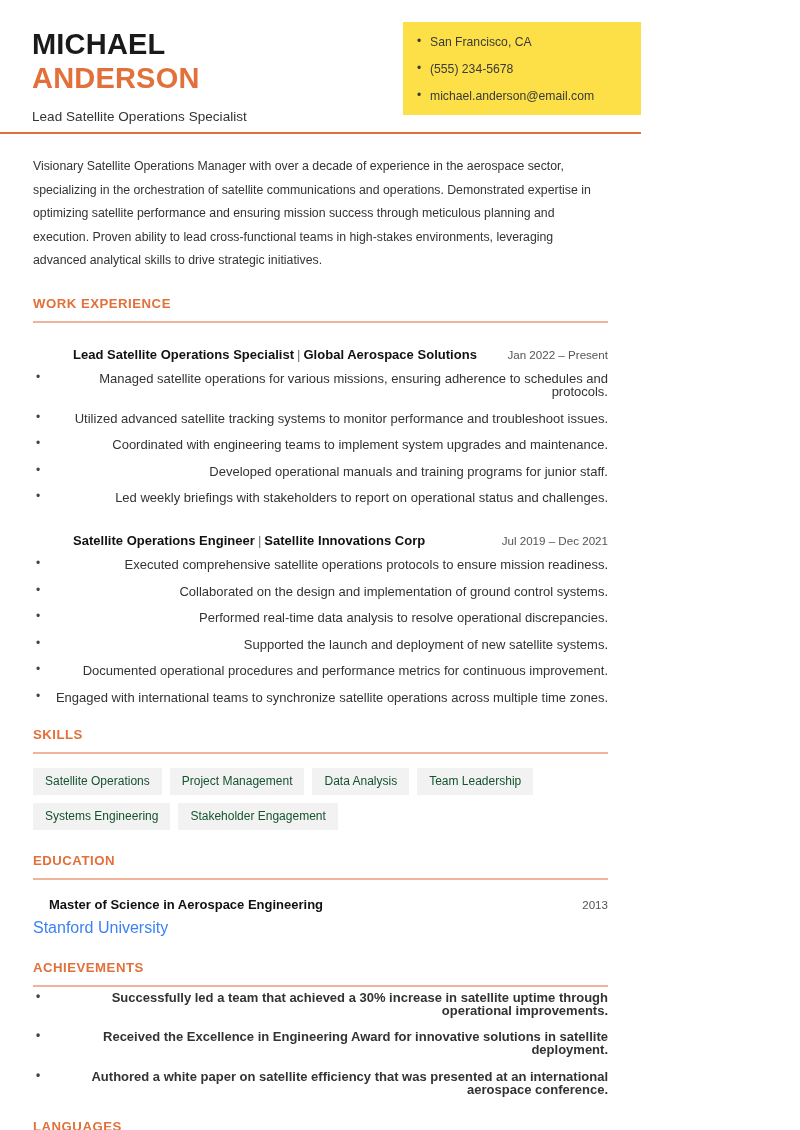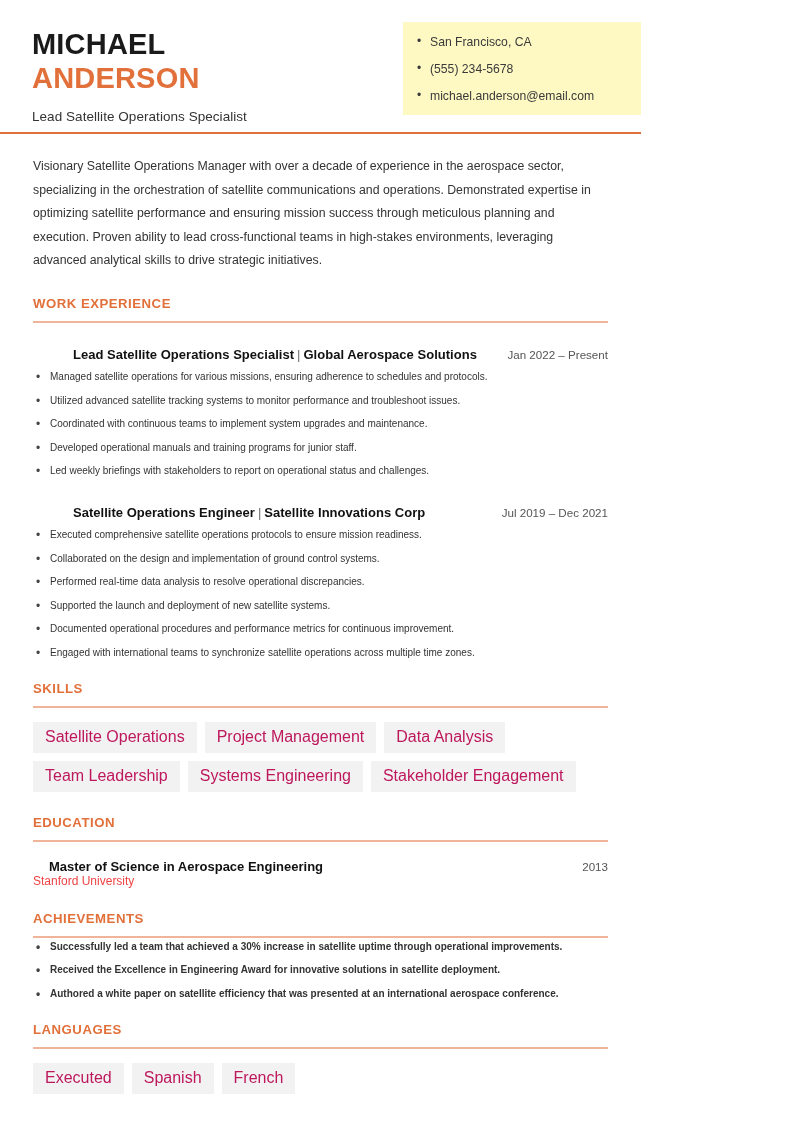--- a/index.html
+++ b/index.html
@@ -46,21 +46,21 @@
 
   .job-title {
     margin-top: 13px;
     font-size: 13.5px;
     color: #333333;
     font-weight: normal;
     letter-spacing: 0.05px;
   }
 
   .contact-box {
-    background: #fef9c3;
+    background: #fde047;
     width: 238px;
     min-height: 93px;
     padding: 14px 8px 12px 14px;
     margin-top: 0px;
   }
   .contact-list { list-style: none; }
   .contact-item {
     position: relative;
     font-size: 12.2px;
     color: #3a3a3a;
@@ -136,46 +136,47 @@
     font-size: 11.6px;
     color: #555555;
     white-space: nowrap;
     margin-top: 8px;
   }
 
   .bullets { list-style: none; margin-top: 10px; }
   .bullets li {
     position: relative;
     padding-left: 17px;
-    font-size: 10px;
+    font-size: 13px;
     color: #333333;
     line-height: 1;
     margin-bottom: 13.5px;
+    text-align: right;
   }
   .bullets li:last-child { margin-bottom: 0; }
   .bullets li::before {
     content: "\2022";
     position: absolute;
     left: 3px;
     top: -1px;
     color: #444444;
     font-size: 12px;
   }
 
   
   .tags {
     display: flex;
     flex-wrap: wrap;
     gap: 8px 8px;
     margin-top: 14px;
   }
   .tag {
     background: #f2f2f2;
-    color: #be185d;
-    font-size: 16px;
+    color: #14532d;
+    font-size: 12px;
     padding: 7px 12px 8px 12px;
     line-height: 1;
     white-space: nowrap;
   }
 
   
   .edu-head {
     display: flex;
     align-items: baseline;
     justify-content: space-between;
@@ -185,22 +186,23 @@
   .edu-degree {
     font-size: 13px;
     font-weight: bold;
     color: #111111;
   }
   .edu-year {
     font-size: 11.6px;
     color: #555555;
   }
   .edu-school {
-    font-size: 12px;
-    color: #ef4444;
+    margin-top: 7px;
+    font-size: 16px;
+    color: #3b82f6;
   }
 
   .ach-list { margin-top: 4px; font-weight: bold; }
 </style>
 </head>
 <body>
 
 <div class="page">
 
   <div class="header">
@@ -231,21 +233,21 @@
       <div class="entry">
         <div class="entry-head">
           <div class="entry-title">
             <span>Lead Satellite Operations Specialist</span><span class="entry-sep">|</span><span>Global Aerospace Solutions</span>
           </div>
           <div class="entry-date">Jan 2022 – Present</div>
         </div>
         <ul class="bullets">
           <li>Managed satellite operations for various missions, ensuring adherence to schedules and protocols.</li>
           <li>Utilized advanced satellite tracking systems to monitor performance and troubleshoot issues.</li>
-          <li>Coordinated with continuous teams to implement system upgrades and maintenance.</li>
+          <li>Coordinated with engineering teams to implement system upgrades and maintenance.</li>
           <li>Developed operational manuals and training programs for junior staff.</li>
           <li>Led weekly briefings with stakeholders to report on operational status and challenges.</li>
         </ul>
       </div>
 
       <div class="entry">
         <div class="entry-head">
           <div class="entry-title">
             <span>Satellite Operations Engineer</span><span class="entry-sep">|</span><span>Satellite Innovations Corp</span>
           </div>

